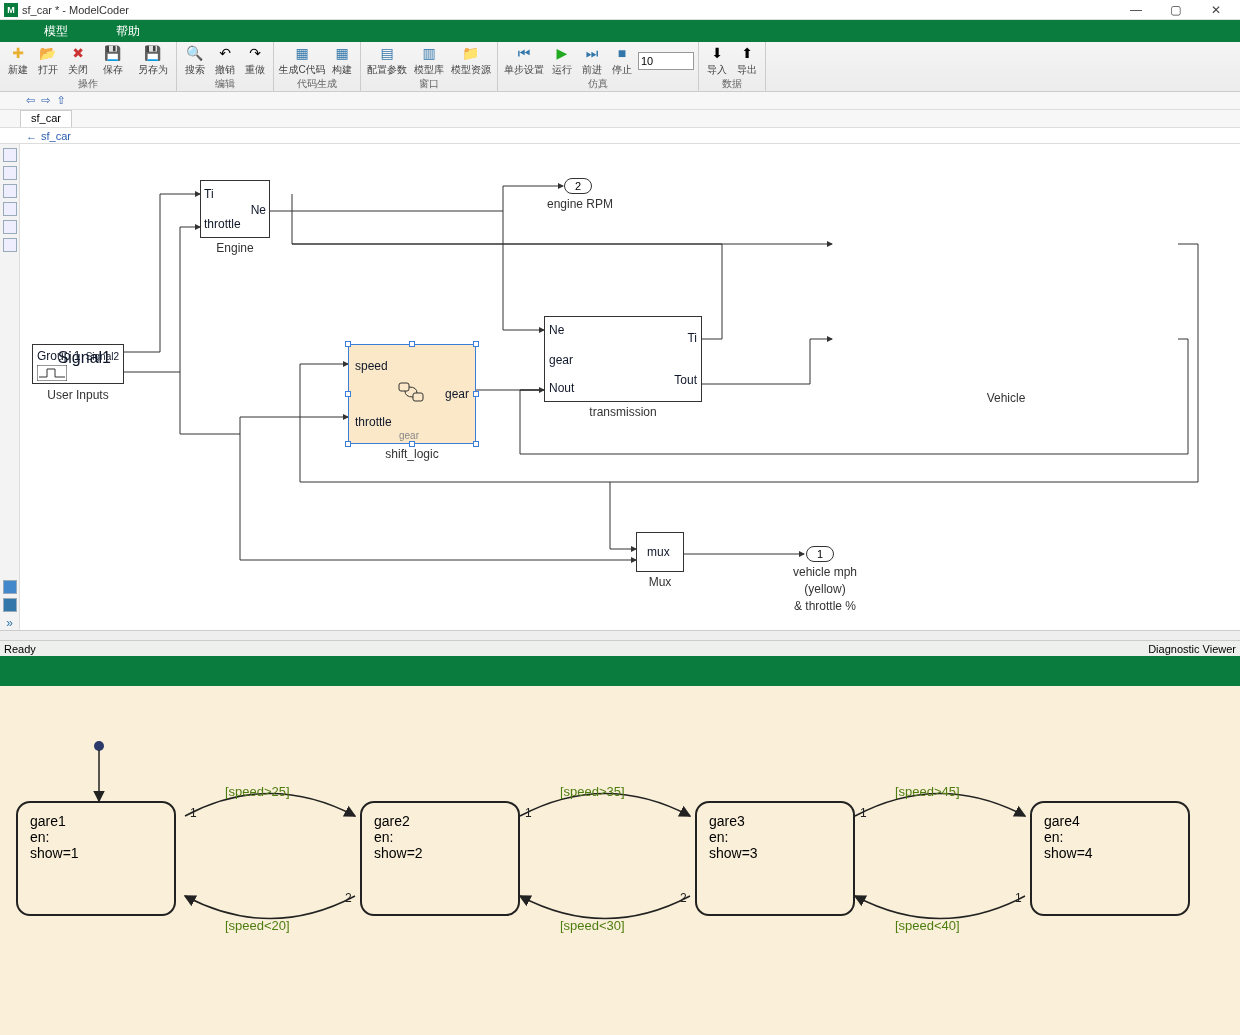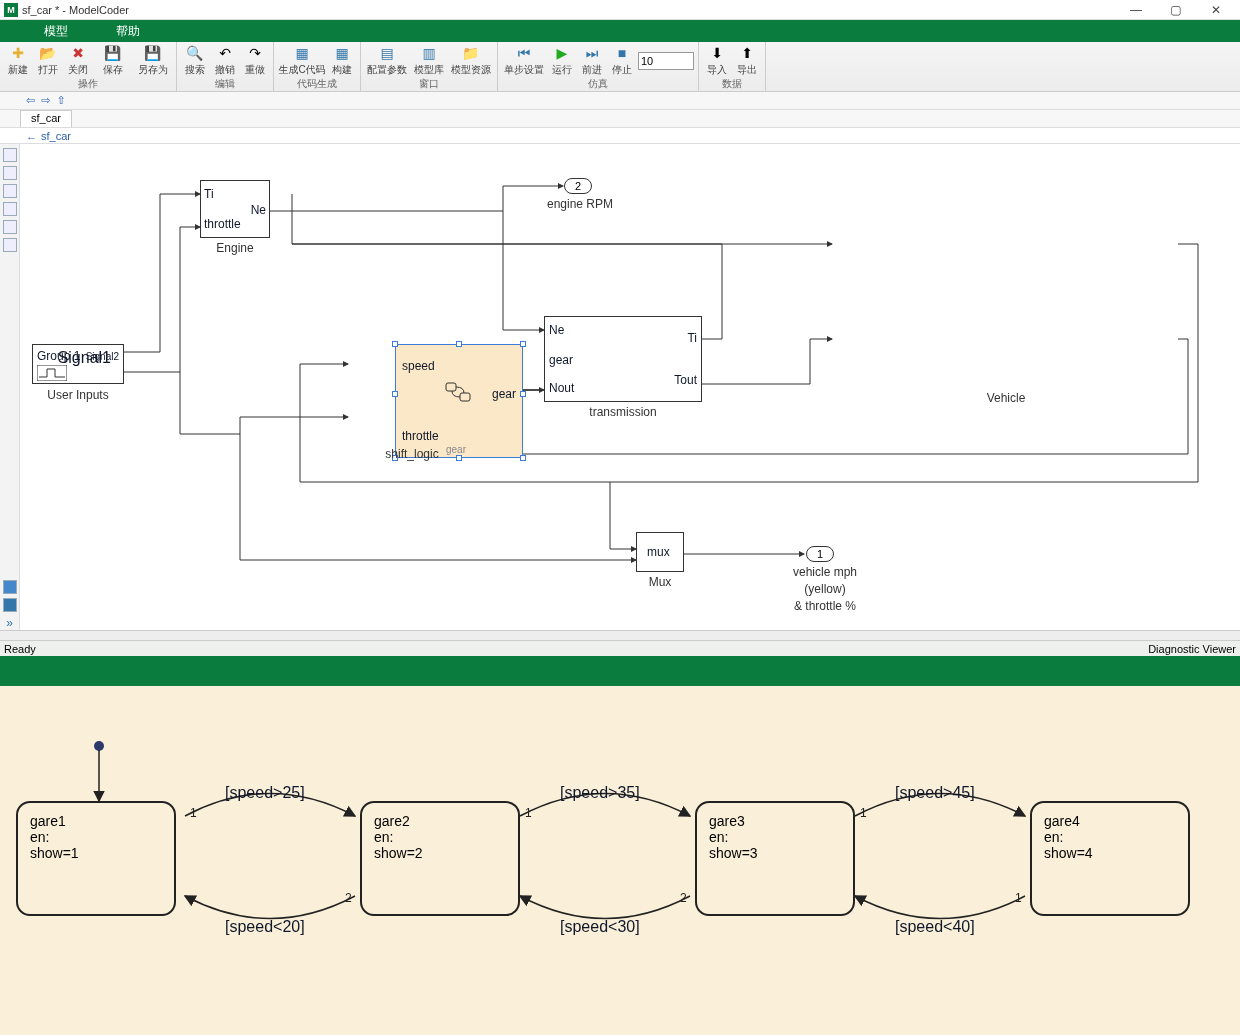--- a/index.html
+++ b/index.html
@@ -55,21 +55,21 @@
 
 .statusbar { height: 16px; background: #eef0ee; border-top: 1px solid #ccc; display: flex; align-items: center; font-size: 11px; padding: 0 4px; }
 .statusbar .sp { flex: 1; }
 
 
 .greenband { height: 30px; background: #0a7d3e; }
 .statearea { height: 355px; background: #faf0d9; position: relative; }
 .state { position: absolute; width: 160px; height: 115px; border: 2px solid #222; border-radius: 14px; background: #faf0d9; padding: 10px 12px; font-size: 14px; }
 .sc-svg { position: absolute; left: 0; top: 0; width: 1240px; height: 355px; }
 .sc-wire { stroke: #222; stroke-width: 1.5; fill: none; }
-.sc-label { position: absolute; font-size: 16px; color: #0f172a; }
+.sc-label { position: absolute; font-size: 13px; color: #4d7c0f; }
 .sc-num { position: absolute; font-size: 12px; color: #222; }
 .initdot { position: absolute; width: 10px; height: 10px; border-radius: 50%; background: #2b3a6b; }
 </style>
 </head>
 <body>
 
 <div class="titlebar">
   <span class="logo">M</span>
   <span class="title">sf_car * - ModelCoder</span>
   <span class="winbtn">—</span>
@@ -270,21 +270,21 @@
     </div>
     <div class="blklabel" style="left:12px;top:244px;width:92px">User Inputs</div>
 
     <div class="blk" style="left:180px;top:36px;width:70px;height:58px;">
       <div class="port" style="left:3px;top:6px">Ti</div>
       <div class="port" style="left:3px;bottom:6px">throttle</div>
       <div class="port" style="right:3px;top:22px">Ne</div>
     </div>
     <div class="blklabel" style="left:180px;top:97px;width:70px">Engine</div>
 
-    <div class="blk selblk" style="left:328px;top:200px;width:128px;height:114px;margin-left:47px;">
+    <div class="blk selblk" style="left:328px;top:200px;width:128px;height:100px;">
       <div class="port" style="left:6px;top:14px">speed</div>
       <div class="port" style="left:6px;bottom:14px">throttle</div>
       <div class="port" style="right:6px;top:42px">gear</div>
       <div class="port" style="left:50px;bottom:2px;font-size:10px;color:#888">gear</div>
       <svg width="30" height="22" style="position:absolute;left:48px;top:36px">
           <rect x="2" y="2" width="10" height="8" rx="2" fill="none" stroke="#333"></rect>
           <rect x="16" y="12" width="10" height="8" rx="2" fill="none" stroke="#333"></rect>
           <path d="M12,6 Q20,6 20,12" fill="none" stroke="#333"></path>
           <path d="M16,16 Q8,16 8,10" fill="none" stroke="#333"></path>
         </svg>

